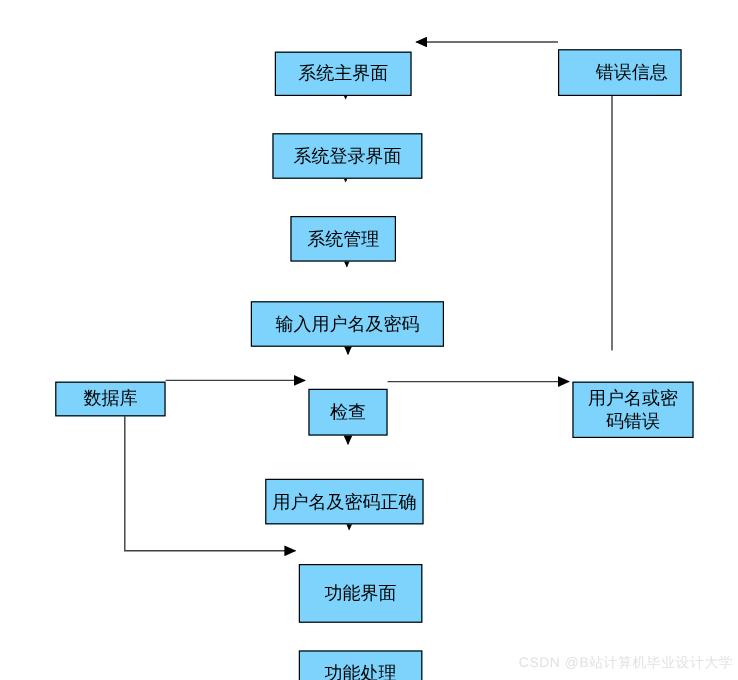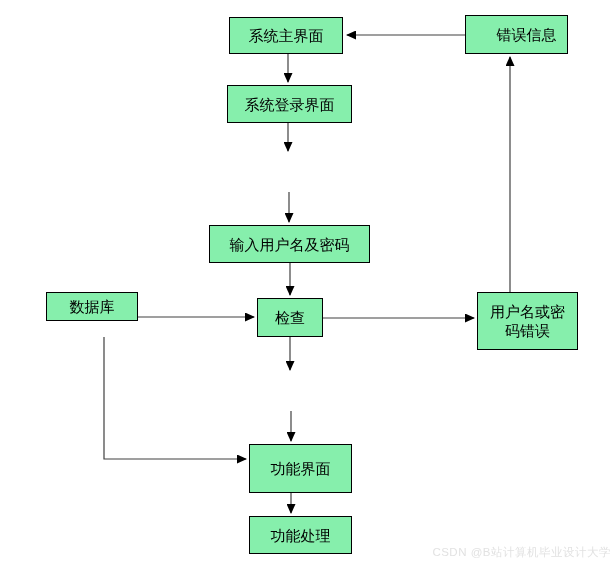--- a/index.html
+++ b/index.html
@@ -12,26 +12,27 @@
     position: relative;
     width: 615px;
     height: 567px;
     background: #ffffff;
     overflow: hidden;
   }
   .node {
     position: absolute;
     box-sizing: border-box;
     border: 1px solid #000000;
-    background: #86efac;
+    background: #7dd3fc;
     display: flex;
     align-items: center;
     justify-content: center;
     text-align: center;
     z-index: 2;
+    margin-top: 26px;
   }
   .node span {
     font-size: 15px;
     line-height: 19px;
     color: #000000;
     white-space: pre-line;
   }
   #connectors {
     position: absolute;
     left: 0;
@@ -90,38 +91,44 @@
   </div>
 
   <div class="node" style="left:465px; top:15px; width:103px; height:39px;padding-left:20px;">
     <span>错误信息</span>
   </div>
 
   <div class="node" style="left:227px; top:85px; width:125px; height:38px;align-items:center;">
     <span>系统登录界面</span>
   </div>
 
+  <div class="node" style="left:242px; top:154px; width:88px; height:38px;">
+    <span>系统管理</span>
+  </div>
 
   <div class="node" style="left:209px; top:225px; width:161px; height:38px;">
     <span>输入用户名及密码</span>
   </div>
 
   <div class="node" style="left:46px; top:292px; width:92px; height:29px;">
     <span>数据库</span>
   </div>
 
   <div class="node" style="left:257px; top:298px; width:66px; height:39px;text-align:center;">
     <span>检查</span>
   </div>
 
-  <div class="node" style="left:477px; top:292px; width:101px; height:58px;">
+  <div class="node" style="left:477px; top:292px; width:101px; height:47px;">
     <span>用户名或密
 码错误</span>
   </div>
 
+  <div class="node" style="left:221px; top:373px; width:132px; height:38px;">
+    <span>用户名及密码正确</span>
+  </div>
 
   <div class="node" style="left:249px; top:444px; width:103px; height:49px;">
     <span>功能界面</span>
   </div>
 
   <div class="node" style="left:249px; top:516px; width:103px; height:38px;">
     <span>功能处理</span>
   </div>
 
   <div id="watermark">CSDN @B站计算机毕业设计大学</div>

